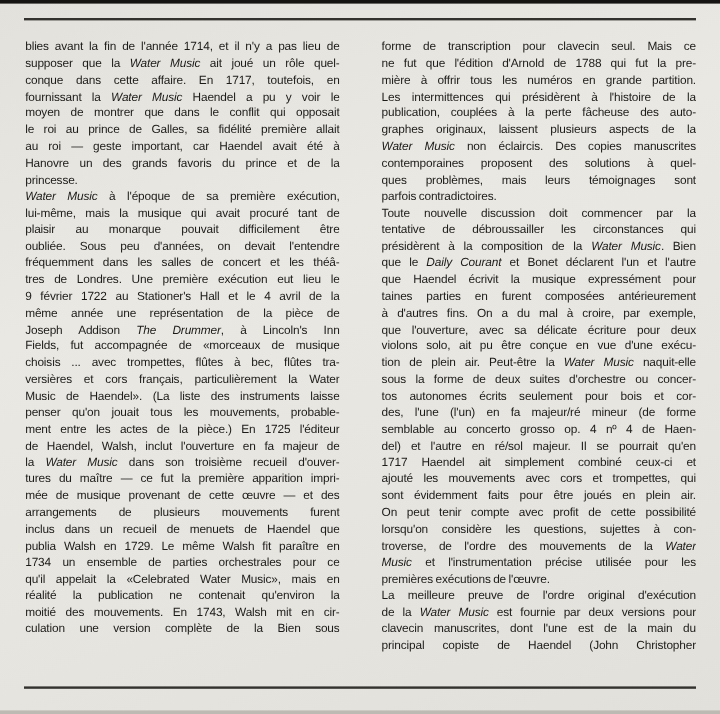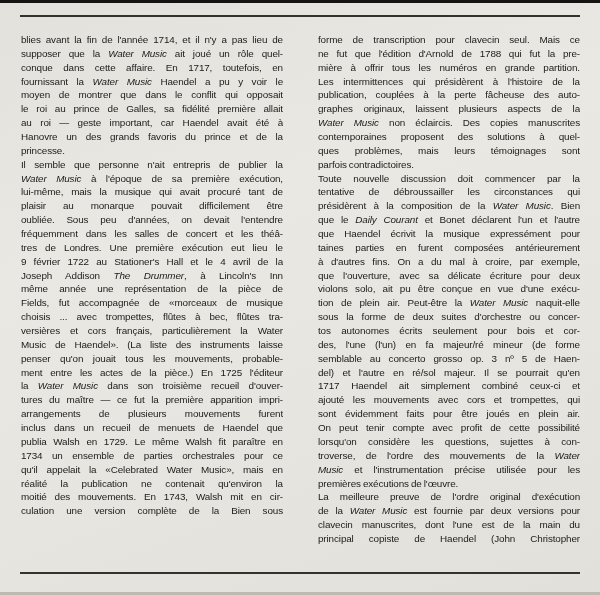--- a/index.html
+++ b/index.html
@@ -77,38 +77,39 @@
     <div class="col">
         <div class="line">blies avant la fin de l'année 1714, et il n'y a pas lieu de</div>
         <div class="line">supposer que la <i>Water Music</i> ait joué un rôle quel-</div>
         <div class="line">conque dans cette affaire. En 1717, toutefois, en</div>
         <div class="line">fournissant la <i>Water Music</i> Haendel a pu y voir le</div>
         <div class="line">moyen de montrer que dans le conflit qui opposait</div>
         <div class="line">le roi au prince de Galles, sa fidélité première allait</div>
         <div class="line">au roi — geste important, car Haendel avait été à</div>
         <div class="line">Hanovre un des grands favoris du prince et de la</div>
         <div class="line end">princesse.</div>
-        <div class="line">Il semble que personne n'ait entrepris de publier la</div>
         <div class="line"><i>Water Music</i> à l'époque de sa première exécution,</div>
         <div class="line">lui-même, mais la musique qui avait procuré tant de</div>
         <div class="line">plaisir au monarque pouvait difficilement être</div>
         <div class="line">oubliée. Sous peu d'années, on devait l'entendre</div>
         <div class="line">fréquemment dans les salles de concert et les théâ-</div>
         <div class="line">tres de Londres. Une première exécution eut lieu le</div>
         <div class="line">9 février 1722 au Stationer's Hall et le 4 avril de la</div>
+        <div class="line">même année une représentation de la pièce de</div>
         <div class="line">Joseph Addison <i>The Drummer</i>, à Lincoln's Inn</div>
-        <div class="line">même année une représentation de la pièce de</div>
         <div class="line">Fields, fut accompagnée de «morceaux de musique</div>
         <div class="line">choisis ... avec trompettes, flûtes à bec, flûtes tra-</div>
         <div class="line">versières et cors français, particulièrement la Water</div>
         <div class="line">Music de Haendel». (La liste des instruments laisse</div>
         <div class="line">penser qu'on jouait tous les mouvements, probable-</div>
         <div class="line">ment entre les actes de la pièce.) En 1725 l'éditeur</div>
+        <div class="line">de Haendel, Walsh, inclut l'ouverture en fa majeur de</div>
         <div class="line">la <i>Water Music</i> dans son troisième recueil d'ouver-</div>
         <div class="line">tures du maître — ce fut la première apparition impri-</div>
+        <div class="line">mée de musique provenant de cette œuvre — et des</div>
         <div class="line">arrangements de plusieurs mouvements furent</div>
         <div class="line">inclus dans un recueil de menuets de Haendel que</div>
         <div class="line">publia Walsh en 1729. Le même Walsh fit paraître en</div>
         <div class="line">1734 un ensemble de parties orchestrales pour ce</div>
         <div class="line">qu'il appelait la «Celebrated Water Music», mais en</div>
         <div class="line">réalité la publication ne contenait qu'environ la</div>
         <div class="line">moitié des mouvements. En 1743, Walsh mit en cir-</div>
         <div class="line">culation une version complète de la Bien sous</div>
       </div>
     <div class="col">
@@ -128,21 +129,21 @@
         <div class="line">que le <i>Daily Courant</i> et Bonet déclarent l'un et l'autre</div>
         <div class="line">que Haendel écrivit la musique expressément pour</div>
         <div class="line">taines parties en furent composées antérieurement</div>
         <div class="line">à d'autres fins. On a du mal à croire, par exemple,</div>
         <div class="line">que l'ouverture, avec sa délicate écriture pour deux</div>
         <div class="line">violons solo, ait pu être conçue en vue d'une exécu-</div>
         <div class="line">tion de plein air. Peut-être la <i>Water Music</i> naquit-elle</div>
         <div class="line">sous la forme de deux suites d'orchestre ou concer-</div>
         <div class="line">tos autonomes écrits seulement pour bois et cor-</div>
         <div class="line">des, l'une (l'un) en fa majeur/ré mineur (de forme</div>
-        <div class="line">semblable au concerto grosso op. 3 nº 5 de Haen-</div>
+        <div class="line">semblable au concerto grosso op. 4 nº 4 de Haen-</div>
         <div class="line">del) et l'autre en ré/sol majeur. Il se pourrait qu'en</div>
         <div class="line">1717 Haendel ait simplement combiné ceux-ci et</div>
         <div class="line">ajouté les mouvements avec cors et trompettes, qui</div>
         <div class="line">sont évidemment faits pour être joués en plein air.</div>
         <div class="line">On peut tenir compte avec profit de cette possibilité</div>
         <div class="line">lorsqu'on considère les questions, sujettes à con-</div>
         <div class="line">troverse, de l'ordre des mouvements de la <i>Water</i></div>
         <div class="line"><i>Music</i> et l'instrumentation précise utilisée pour les</div>
         <div class="line end">premières exécutions de l'œuvre.</div>
         <div class="line">La meilleure preuve de l'ordre original d'exécution</div>

